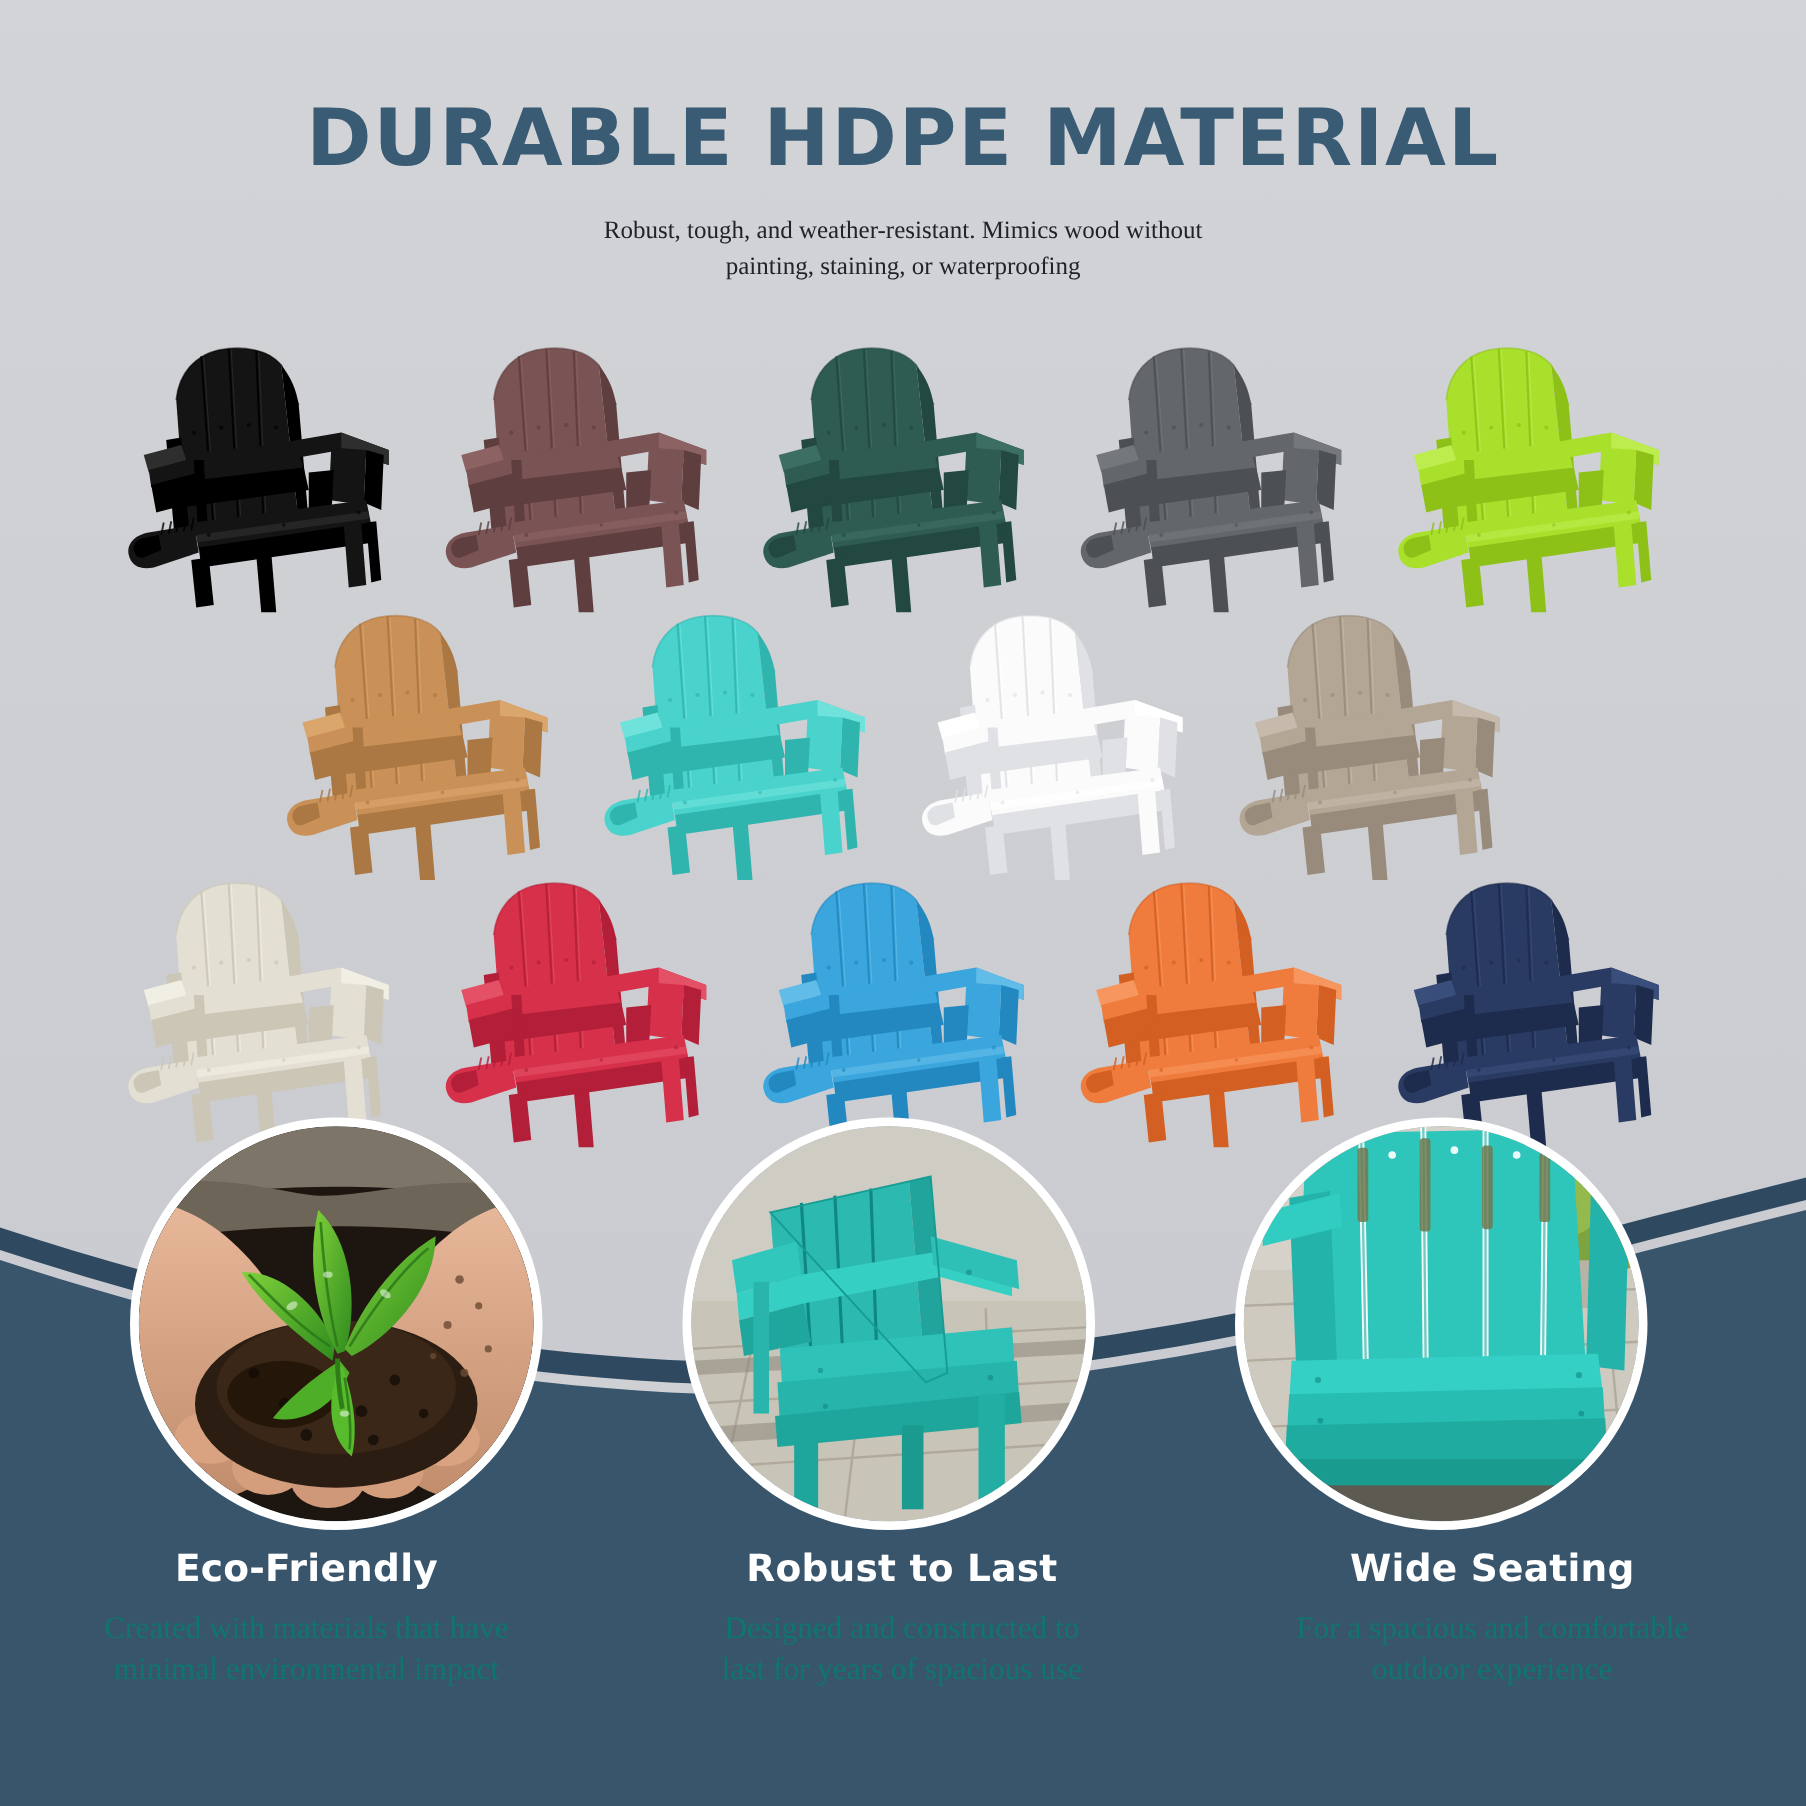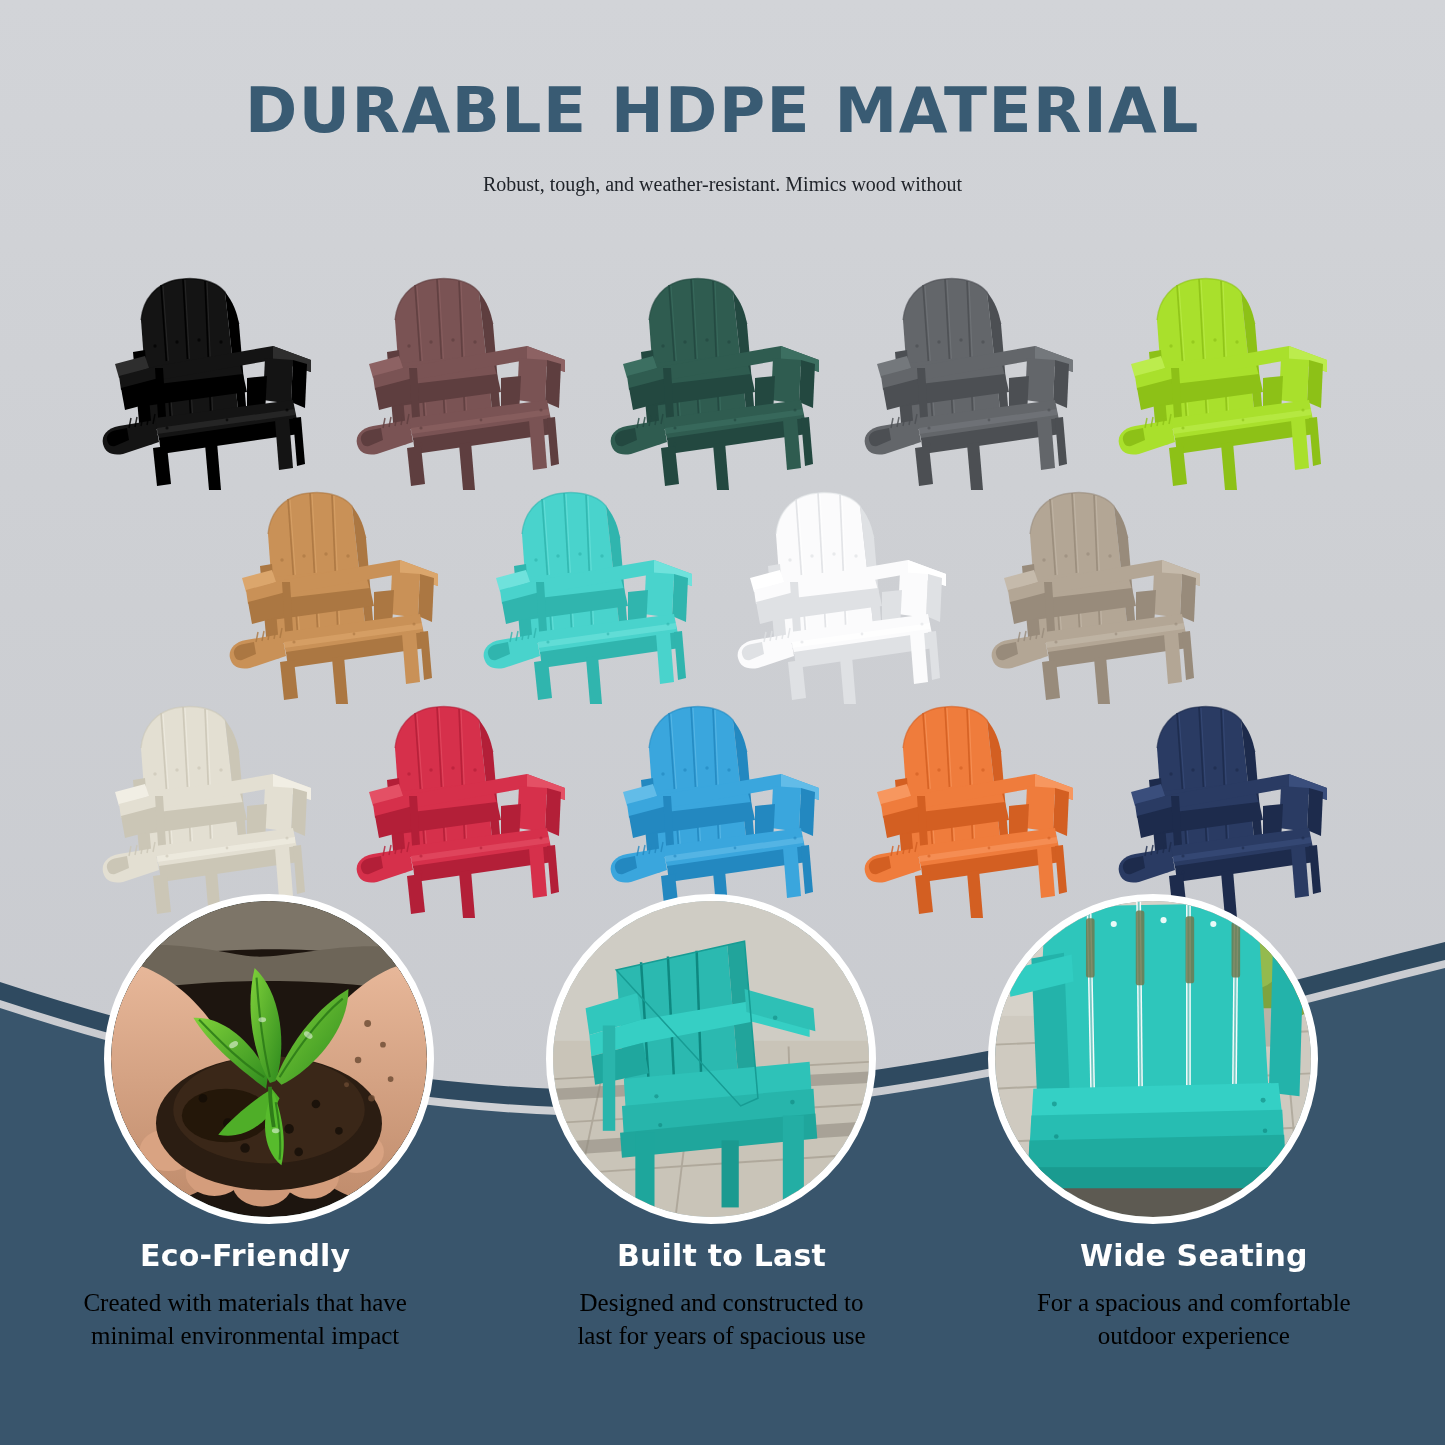--- a/index.html
+++ b/index.html
@@ -62,21 +62,21 @@
 
   
   .features { position:absolute; left:0; top:1238px; width:1445px; display:flex; }
   .feature { flex:1 1 0; text-align:center; padding:0 14px; }
   .feature-title {
     font-size:30px; font-weight:800; color:#ffffff;
     font-family:"DejaVu Sans", sans-serif; letter-spacing:.2px;
   }
   .feature-desc {
     margin-top:14px; font-size:25px; line-height:1.3;
-    color:#000000; font-family:"Liberation Serif", serif;
+    color:#0f766e; font-family:"Liberation Serif", serif;
   }
   .f1 { padding-left:34px; padding-right:34px; }
   .f2 { padding-left:20px; padding-right:20px; }
   .f3 { padding-left:30px; padding-right:40px; }
 </style>
 </head>
 <body style="background: rgb(206, 208, 212);">
 
 <div id="stage">
 
@@ -86,20 +86,21 @@
     <svg width="1445" height="515" viewBox="0 0 1445 515" xmlns="http://www.w3.org/2000/svg">
       <path id="wave-accent" d="M0,52 C300,150 560,178 800,150 C1040,122 1260,58 1445,12 L1445,30 C1260,76 1040,140 800,168 C560,196 300,168 0,70 Z" fill="#2f4a60"></path>
       <path id="wave-main" d="M0,78 C300,176 560,204 800,176 C1040,148 1260,84 1445,38 L1445,515 L0,515 Z" fill="#39556c"></path>
     </svg>
   </div>
 
   <div class="header">
     <div class="title" style="color: rgb(57, 91, 115);">DURABLE HDPE MATERIAL</div>
     <div class="subtitle">
       <div>Robust, tough, and weather-resistant. Mimics wood without</div>
+      <div>painting, staining, or waterproofing</div>
     </div>
   </div>
 
   <div class="chair-grid">
     <div class="chair-row r1">
         <div class="chair-cell">
   <svg viewBox="0 0 236 222" xmlns="http://www.w3.org/2000/svg" aria-hidden="true">
     <g>
 
       <g>
@@ -1289,21 +1290,21 @@
 
   <div class="features">
     <div class="feature f1">
       <div class="feature-title">Eco-Friendly</div>
       <div class="feature-desc">
         <div>Created with materials that have</div>
         <div>minimal environmental impact</div>
       </div>
     </div>
     <div class="feature f2">
-      <div class="feature-title">Built to Last</div>
+      <div class="feature-title">Robust to Last</div>
       <div class="feature-desc">
         <div>Designed and constructed to</div>
         <div>last for years of spacious use</div>
       </div>
     </div>
     <div class="feature f3">
       <div class="feature-title">Wide Seating</div>
       <div class="feature-desc">
         <div>For a spacious and comfortable</div>
         <div>outdoor experience</div>

